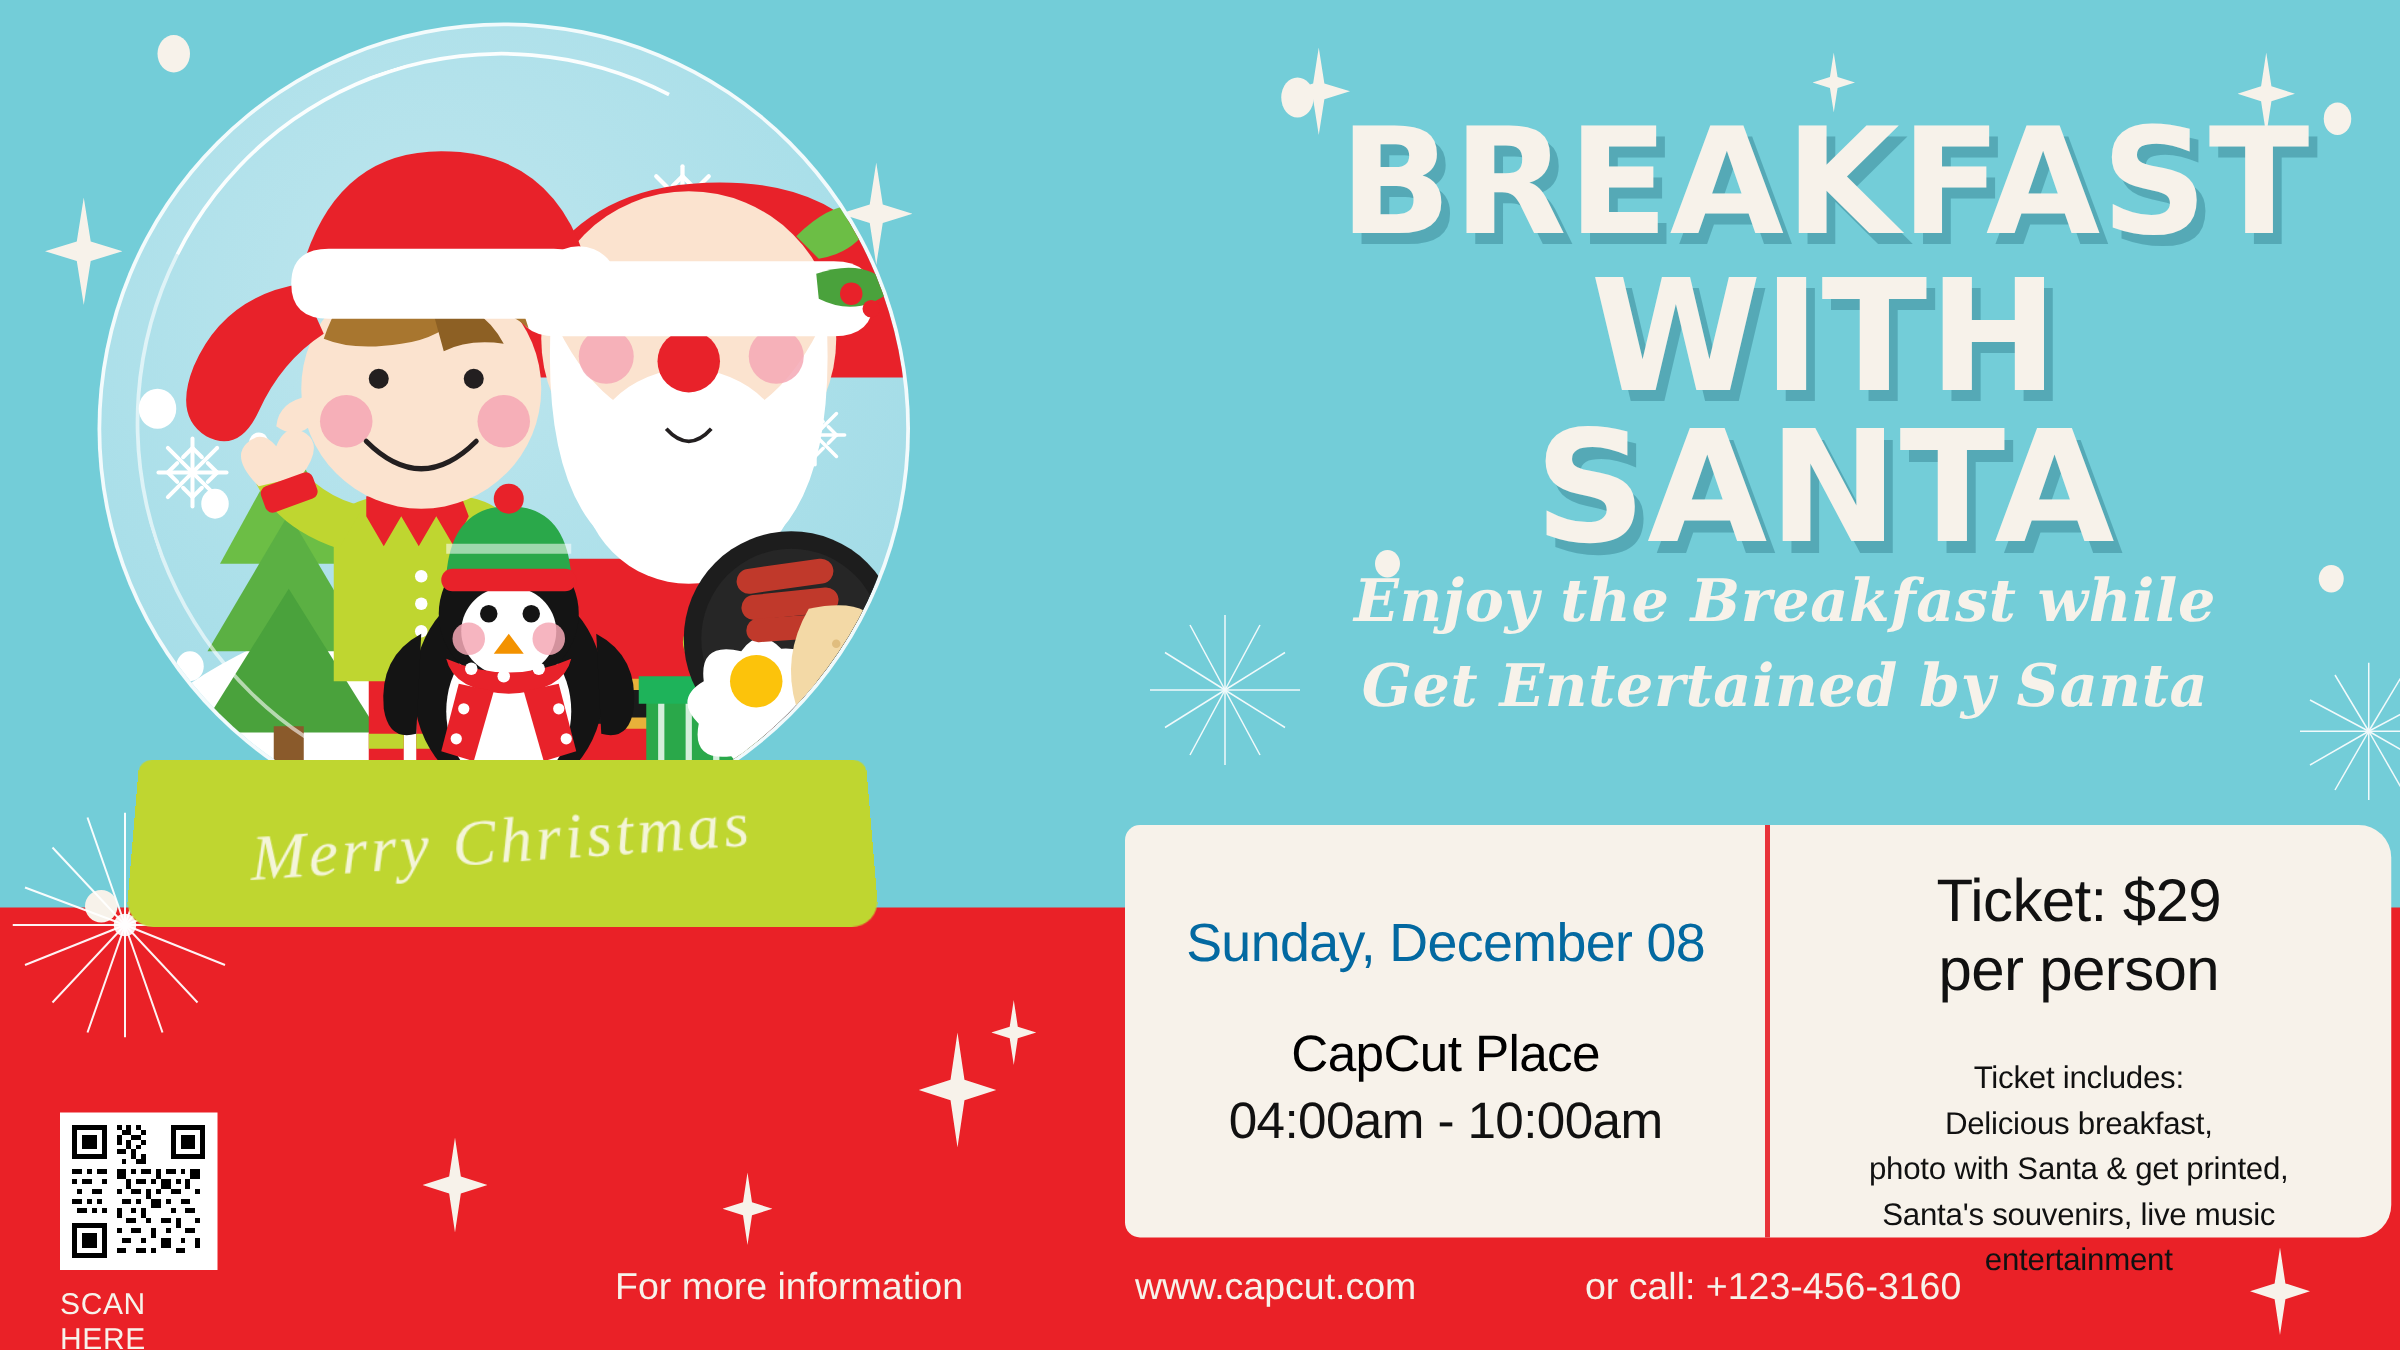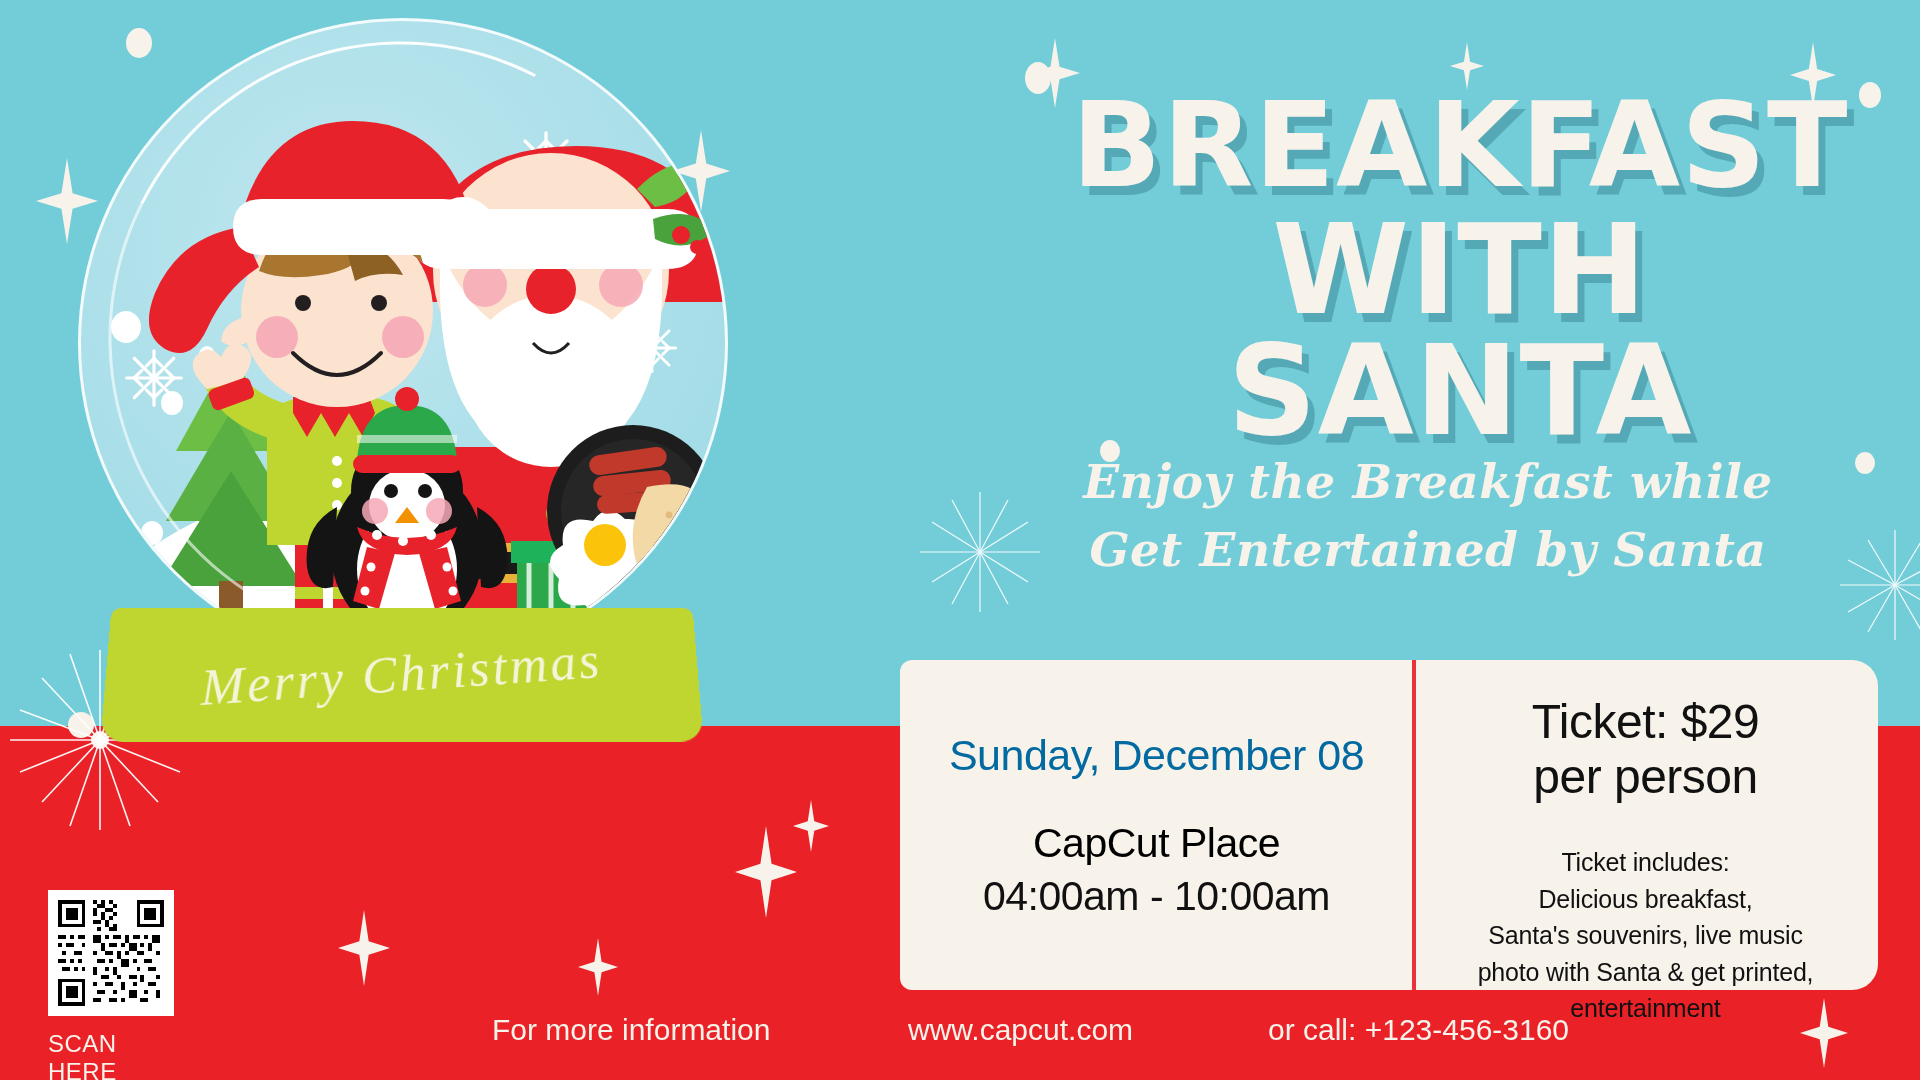--- a/index.html
+++ b/index.html
@@ -162,21 +162,21 @@
     width: 513px;
     border-radius: 12px 0 0 12px;
     display: flex;
     flex-direction: column;
     align-items: center;
     justify-content: center;
     padding: 0 26px;
   }
   .panel-right {
     left: 1413px;
-    width: 465px;
+    width: 500px;
     border-radius: 0 26px 26px 0;
     display: flex;
     flex-direction: column;
     align-items: center;
     padding: 34px 20px 0 20px;
   }
   .panel-divider {
     position: absolute;
     left: 1412px;
     top: 660px;
@@ -604,22 +604,22 @@
 
   <div class="panel panel-right">
     <div class="ticket-price">
       <div>Ticket: $29</div>
       <div>per person</div>
     </div>
     <div class="ticket-rule"></div>
     <div class="ticket-includes">
       <div>Ticket includes:</div>
       <div>Delicious breakfast,</div>
+      <div>photo with Santa &amp; get printed,</div>
       <div>Santa's souvenirs, live music</div>
-      <div>photo with Santa &amp; get printed,</div>
       <div>entertainment</div>
     </div>
   </div>
 
   <div class="panel-divider"></div>
 
   <div class="qr-block">
     <div class="qr-code">
       <svg width="114" height="114" viewBox="0 0 29 29" shape-rendering="crispEdges">
         <rect width="29" height="29" fill="#ffffff"></rect>

